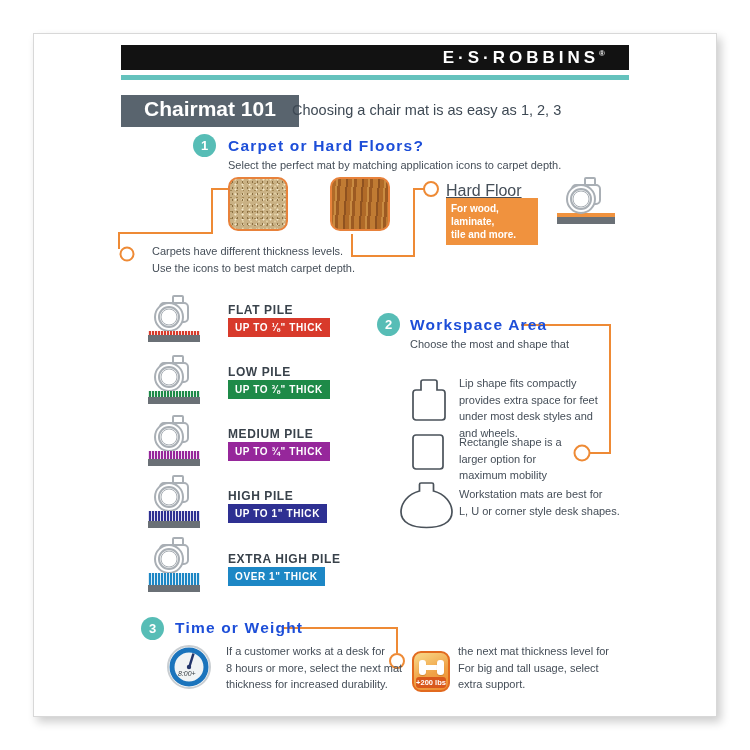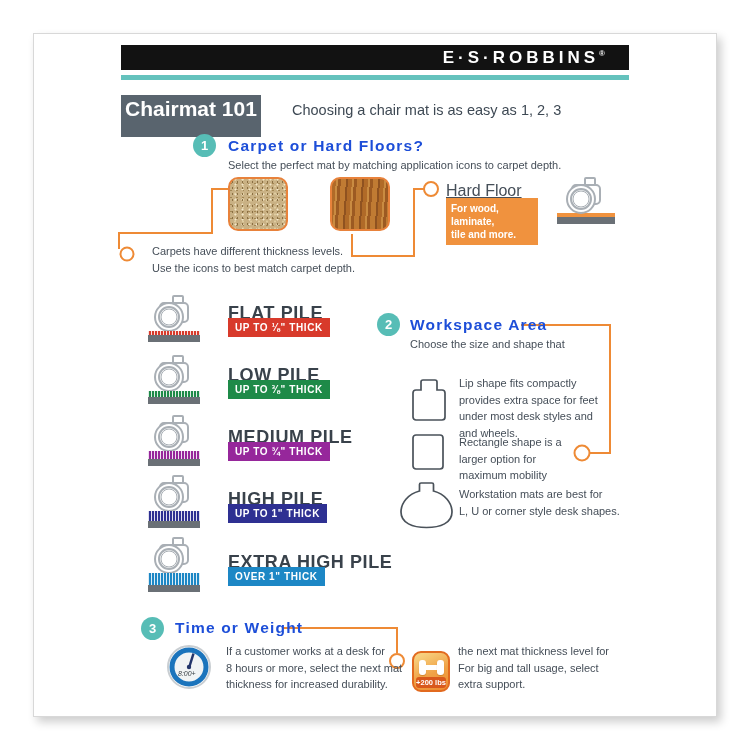--- a/index.html
+++ b/index.html
@@ -7,21 +7,21 @@
        font-family:"Liberation Sans", sans-serif;color:#454E58;overflow:hidden;}
   .abs{position:absolute;}
   .card{left:33px;top:33px;width:682px;height:682px;background:#fff;
         border:1px solid #d8d8d8;box-shadow:4px 5px 9px rgba(0,0,0,.20);}
   
   .logo-bar{left:121px;top:45px;width:508px;height:25px;background:#121212;
             display:flex;align-items:center;justify-content:flex-end;padding-right:24px;box-sizing:border-box;}
   .logo-text{color:#fff;font-weight:bold;font-size:17px;letter-spacing:4px;white-space:nowrap;}
   .logo-reg{color:#fff;font-size:8px;vertical-align:super;letter-spacing:0;}
   .teal-rule{left:121px;top:75px;width:508px;height:5px;background:#64C2BD;}
-  .title-badge{left:121px;top:95px;height:42px;line-height:28px;padding:0 4px;background:#59646E;
+  .title-badge{left:121px;top:95px;height:32px;line-height:28px;padding:0 23px;background:#59646E;
                color:#fff;font-weight:bold;font-size:21px;white-space:nowrap;}
   .tagline{left:292px;top:102px;font-size:14.5px;color:#3E4954;white-space:nowrap;}
   
   .step-circle{width:23px;height:23px;border-radius:50%;background:#57BDB6;color:#fff;
                font-weight:bold;font-size:13px;display:flex;align-items:center;justify-content:center;}
   .step-title{color:#1d4ed8;font-weight:bold;font-size:15.5px;letter-spacing:1.2px;white-space:nowrap;}
   .body-txt{font-size:11px;color:#454E58;white-space:nowrap;}
   .lh17 div{height:16.5px;}
   
   .swatch{width:60px;height:54px;border:2.5px solid #E8823B;border-radius:10px;box-sizing:border-box;}
@@ -34,21 +34,21 @@
     background-position:0 0,2px 3px,4px 1px,1px 4px;}
   .wood-tex{background:repeating-linear-gradient(94deg,#b06a28 0 4px,#c98b41 4px 6px,#9c5a22 6px 9px,#c07b33 9px 14px,#8f5220 14px 16px);}
   .hf-note{left:446px;top:198px;width:92px;background:#F0923E;color:#fff;font-weight:bold;
            font-size:10px;line-height:13px;padding:4px 5px;box-sizing:border-box;}
   
   .strip-base{background:#6A7076;height:7px;}
   .fringe{position:relative;}
   .fringe::after{content:"";position:absolute;inset:0;
      background:repeating-linear-gradient(90deg,rgba(255,255,255,.85) 0 1px,transparent 1px 3px);}
   
-  .pile-label{font-size:18px;font-weight:bold;letter-spacing:.6px;color:#39424B;white-space:nowrap;}
+  .pile-label{font-size:12px;font-weight:bold;letter-spacing:.6px;color:#39424B;white-space:nowrap;}
   .pile-badge{display:inline-block;color:#fff;font-weight:bold;font-size:10px;letter-spacing:.6px;
               padding:4px 7px;white-space:nowrap;}
   
   .weight-icon{width:38px;height:41px;border:2px solid #E26A1F;border-radius:9px;box-sizing:border-box;
      background:linear-gradient(155deg,#F7D07E 10%,#F0A246 55%,#ED8C2E);position:relative;}
   .db{position:absolute;top:7px;left:0;right:0;display:flex;align-items:center;justify-content:center;}
   .db .cap{width:7px;height:15px;background:#fff;border-radius:3px;box-shadow:0 1px 1px rgba(160,80,0,.4);}
   .db .bar{width:11px;height:5px;background:#fff;}
   .weight-pill{position:absolute;bottom:2px;left:2px;right:2px;height:11px;background:#D9591C;
      border-radius:3px;color:#fff;font-weight:bold;font-size:7.5px;line-height:11px;text-align:center;}
@@ -189,21 +189,21 @@
   </svg>
   <div class="fringe" style="height: 12px; background-color: rgb(29, 135, 197);"></div>
   <div class="strip-base"></div>
 </div>
 <div class="abs pile-label" style="left:228px;top:552px;">EXTRA HIGH PILE</div>
 <div class="abs pile-badge" style="left: 228px; top: 567px; background-color: rgb(29, 135, 197);">OVER 1" THICK</div>
 
 <div class="abs step-circle" style="left:377px;top:313px;">2</div>
 <div class="abs step-title" style="left:410px;top:316px;">Workspace Area</div>
 <div class="abs body-txt lh17" style="left:410px;top:338px;">
-  <div>Choose the size and shape that</div>
+  <div>Choose the most and shape that</div>
 </div>
 
 <svg class="abs" style="left:411px;top:378px;" width="36" height="44" viewBox="0 0 36 44">
   <path d="M12,2 L24,2 A2,2 0 0 1 26,4 L26,12 L31,12 A3,3 0 0 1 34,15 L34,39 A3,3 0 0 1 31,42 L5,42 A3,3 0 0 1 2,39 L2,15 A3,3 0 0 1 5,12 L10,12 L10,4 A2,2 0 0 1 12,2 Z" fill="#fff" stroke="#4A525A" stroke-width="1.7"></path>
 </svg>
 <div class="abs body-txt lh17" style="left:459px;top:377px;">
   <div>Lip shape fits compactly</div>
   <div>provides extra space for feet</div>
   <div>under most desk styles and</div>
   <div>and wheels.</div>

